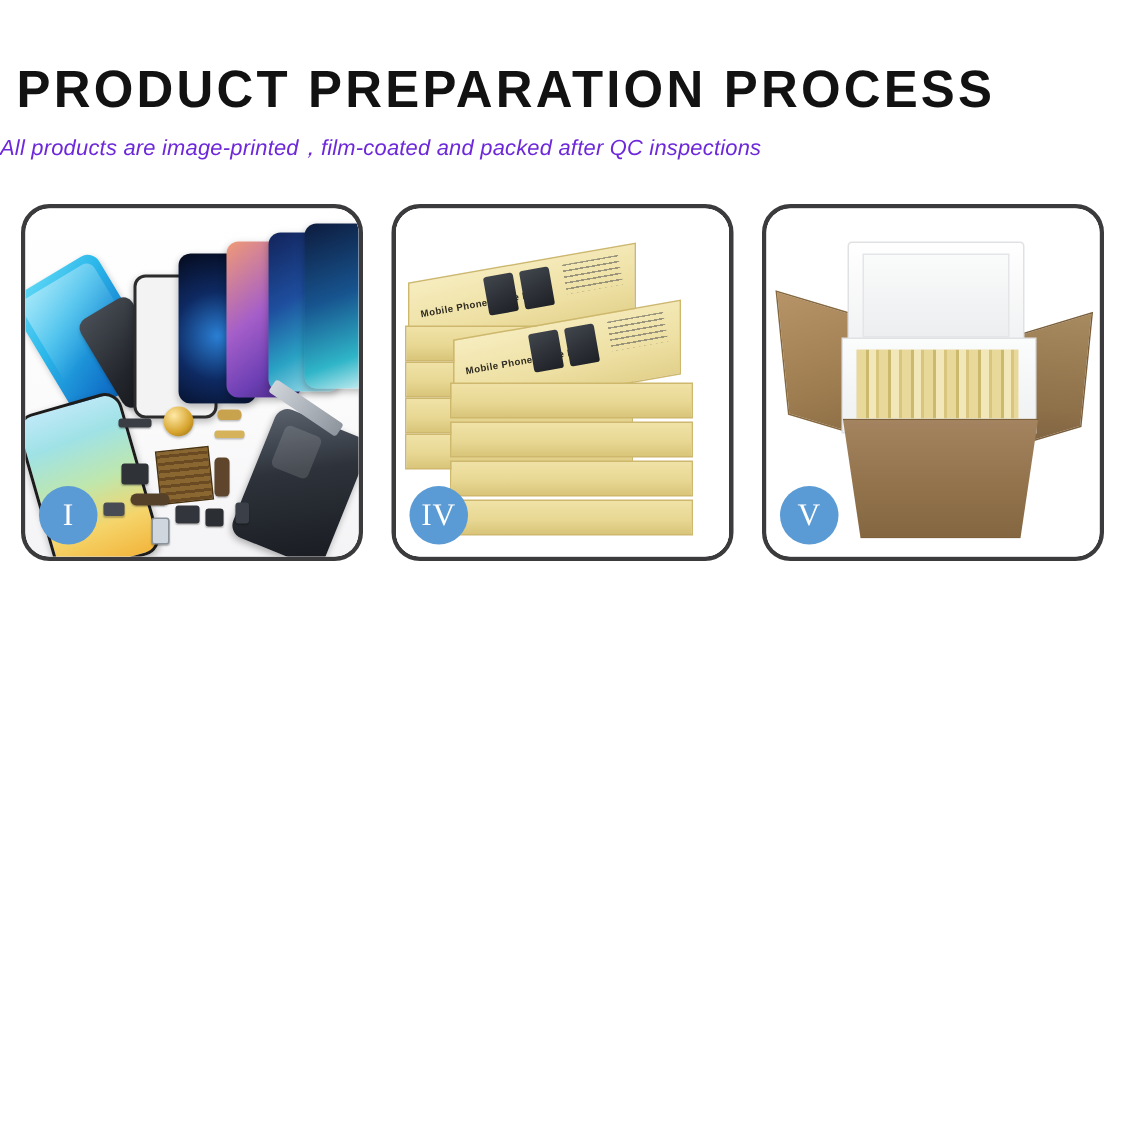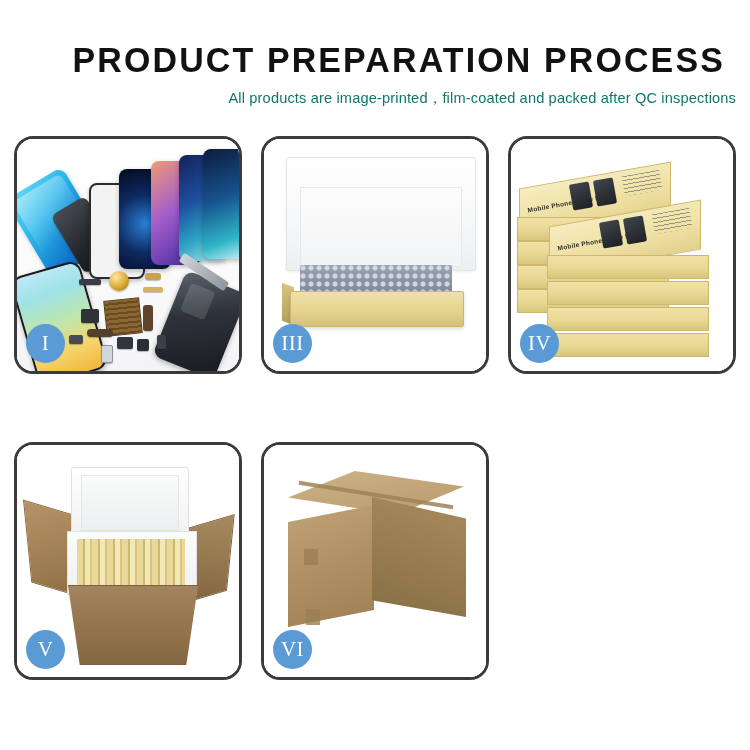--- a/index.html
+++ b/index.html
@@ -14,41 +14,42 @@
     overflow: hidden;
     position: relative;
   }
 
   
   .header {
     position: absolute;
     left: 0;
     top: 0;
     width: 736px;
-    text-align: right;
+    text-align: left;
   }
   .page-title {
     margin: 0;
     padding-top: 40px;
     font-size: 35px;
     font-weight: 700;
     letter-spacing: 2.2px;
     color: #121212;
     font-family: "Liberation Sans", sans-serif;
     transform: scaleX(0.97);
     white-space: nowrap;
   }
   .page-subtitle {
     margin: 0;
     padding-top: 9px;
     font-size: 14.6px;
     font-weight: 400;
     letter-spacing: 0.15px;
-    color: #0f766e;
+    color: #6d28d9;
     white-space: nowrap;
+    font-style: italic;
   }
 
   
   .grid {
     position: absolute;
     left: 14px;
     top: 136px;
     width: 722px;
     height: 544px;
     display: grid;
@@ -292,32 +293,20 @@
         <div class="sp s9"></div>
         <div class="sp s10"></div>
         <div class="sp s11"></div>
         <div class="tweezer"></div>
       </div>
     </div>
     <div class="badge">I</div>
   </div>
 
 
-  <div class="panel">
-    <div class="panel-photo">
-      <div class="scene-box3">
-        <div class="b3-lid"></div>
-        <div class="b3-lid-in"></div>
-        <div class="b3-foam"></div>
-        <div class="b3-tray-l"></div>
-        <div class="b3-tray"></div>
-      </div>
-    </div>
-    <div class="badge">III</div>
-  </div>
 
   <div class="panel">
     <div class="panel-photo">
       <div class="scene-stack">
         <div class="stackWrap">
 
           <div class="sbox-top" style="left:6px; top:20px;"></div>
           <div class="sbox-label" style="left:14px; top:44px;">Mobile Phone Spare Parts</div>
           <div class="sbox-img" style="left:58px; top:28px;"></div>
           <div class="sbox-img" style="left:82px; top:24px;"></div>
@@ -352,27 +341,14 @@
         <div class="v-foamlid"></div>
         <div class="v-foamlid-in"></div>
         <div class="v-foambody"></div>
         <div class="v-inner"></div>
         <div class="v-body"></div>
       </div>
     </div>
     <div class="badge">V</div>
   </div>
 
-  <div class="panel">
-    <div class="panel-photo">
-      <div class="scene-sealed">
-        <div class="c6-top"></div>
-        <div class="c6-seam"></div>
-        <div class="c6-front"></div>
-        <div class="c6-side"></div>
-        <div class="c6-tapeA"></div>
-        <div class="c6-tapeB"></div>
-      </div>
-    </div>
-    <div class="badge">VI</div>
-  </div>
 
 </div>
 
 </body></html>

